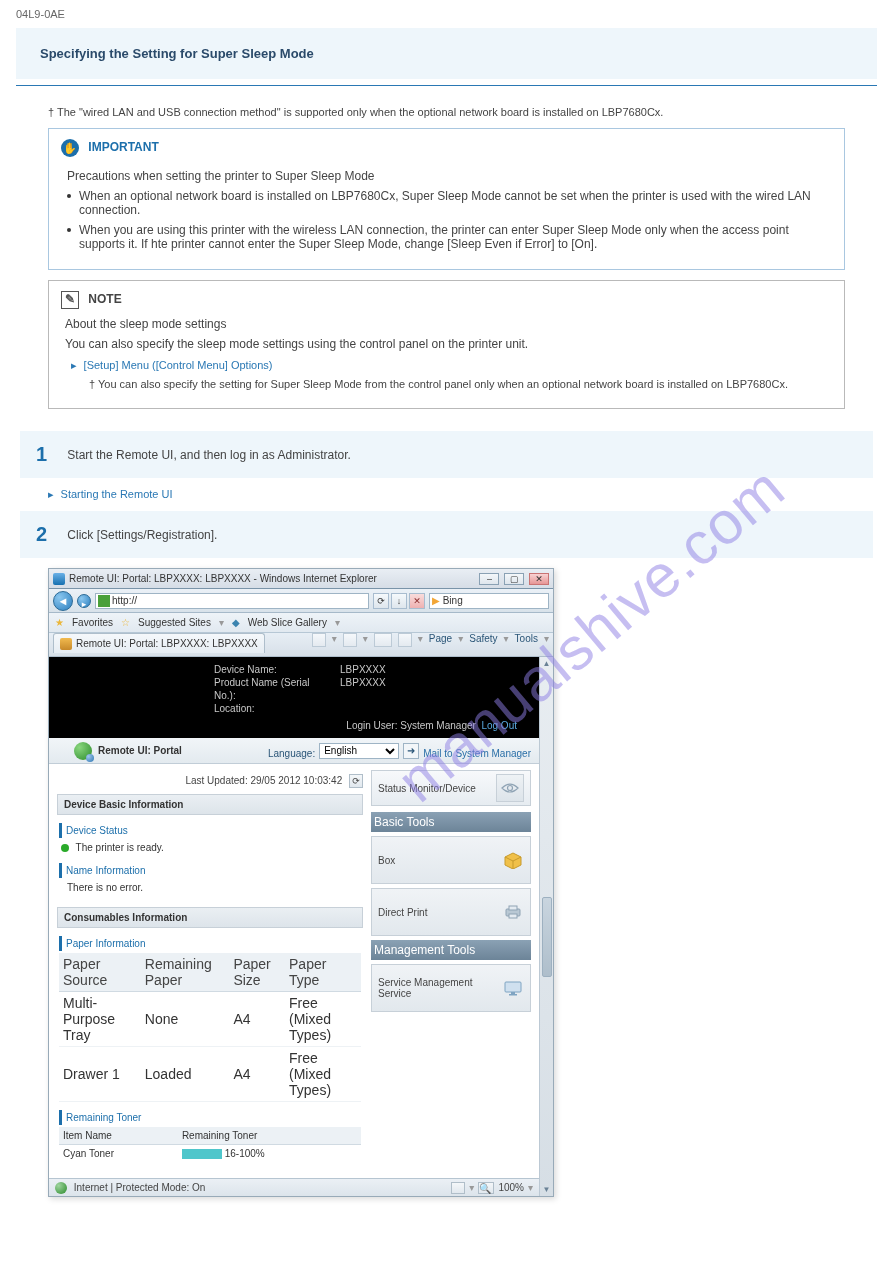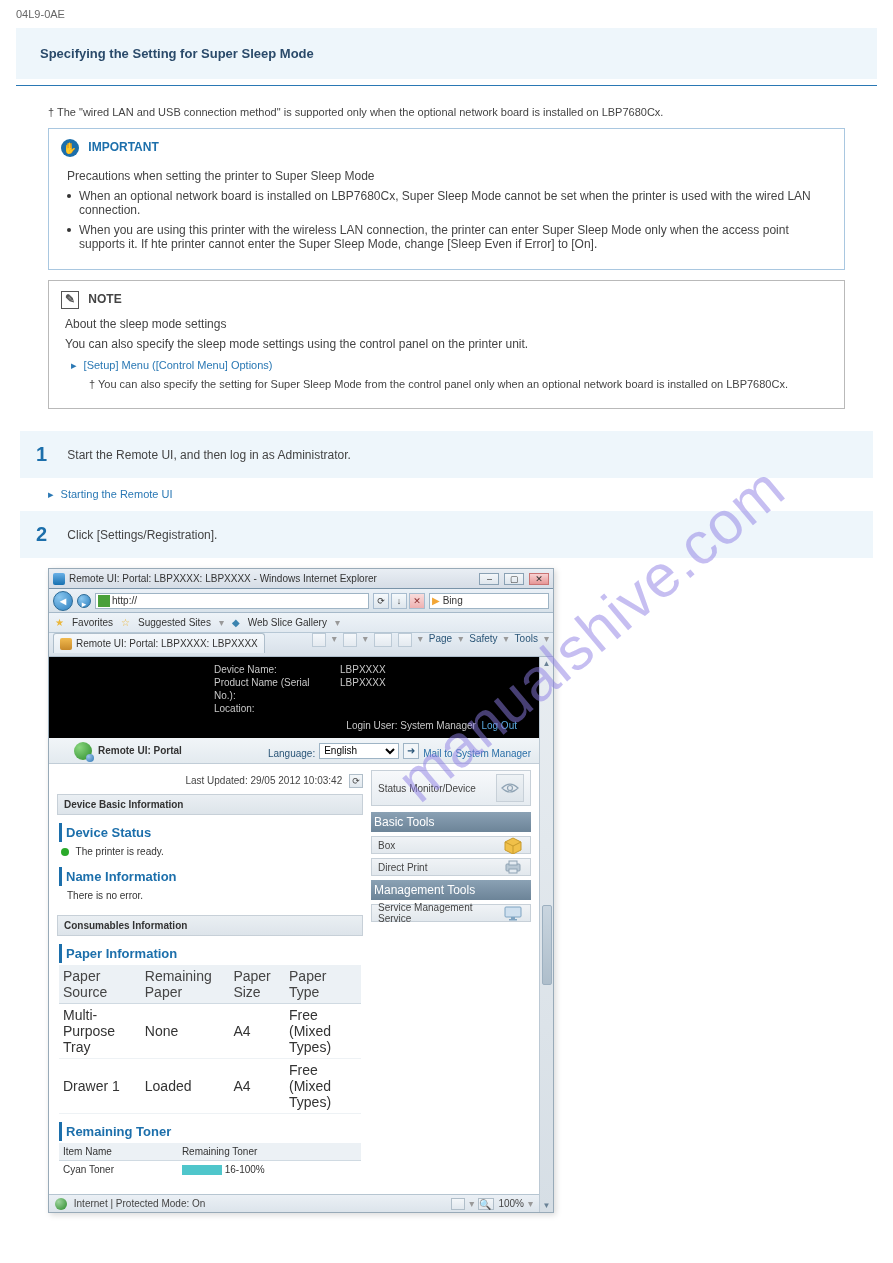--- a/index.html
+++ b/index.html
@@ -351,23 +351,23 @@
     font-size: 10px;
     color: #333;
     font-weight: bold;
   }
   .panel-body {
     padding: 4px 2px 8px;
   }
   .sub-head {
     border-left: 3px solid #1c6fab;
     padding: 2px 4px;
-    font-size: 13px;
+    font-size: 10px;
     color: #1c6fab;
-    font-weight: bold;
+    font-weight: normal;
     margin: 4px 0 2px;
   }
   .status-dot {
     display:inline-block; width:8px; height:8px; border-radius:50%;
     background:#2aaa2a; margin-right:4px; vertical-align:middle;
   }
   .status-line { padding: 2px 0 6px 2px; }
   .err-line { padding: 2px 0 6px 8px; }
   .paper-table {
     font-size: 14px; width: 100%; border-collapse: collapse;
@@ -417,21 +417,21 @@
   }
   .tools-head {
     background: linear-gradient(#8aa1b4,#6c8498);
     color:#fff; font-size:12px;
     padding: 3px 3px;
     margin-bottom: 4px;
   }
   .tool-item {
     background: linear-gradient(#f0f3f6,#e2e8ed);
     border:1px solid #c7d0d8;
-    height: 18px;
+    height: 48px;
     display:flex; align-items:center; justify-content:space-between;
     padding: 0 6px; margin-bottom:4px;
     font-size:10px; color:#444;
   }
   .tool-item .t-icon {
     width:22px; height:22px;
     display:flex; align-items:center; justify-content:center;
   }
   .status-bar {
     background: linear-gradient(#ebf0f5,#dce4eb);

